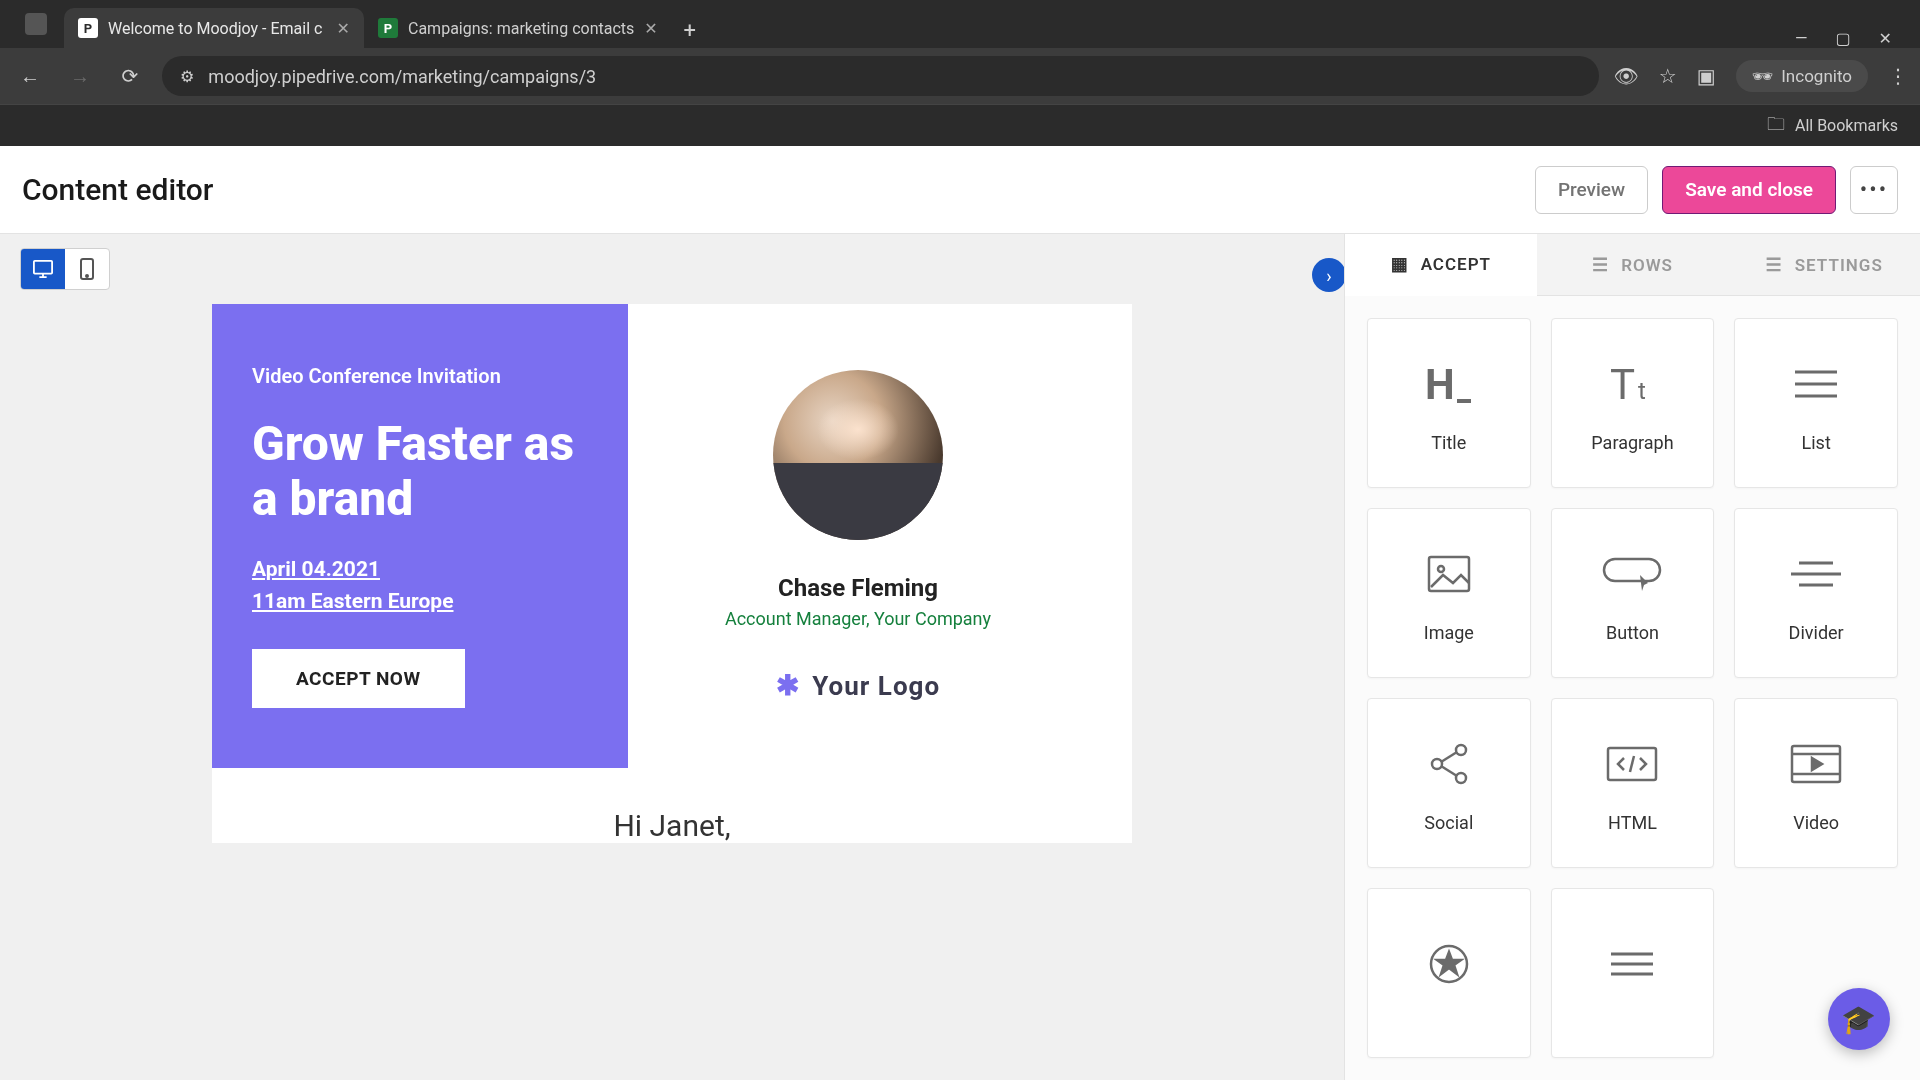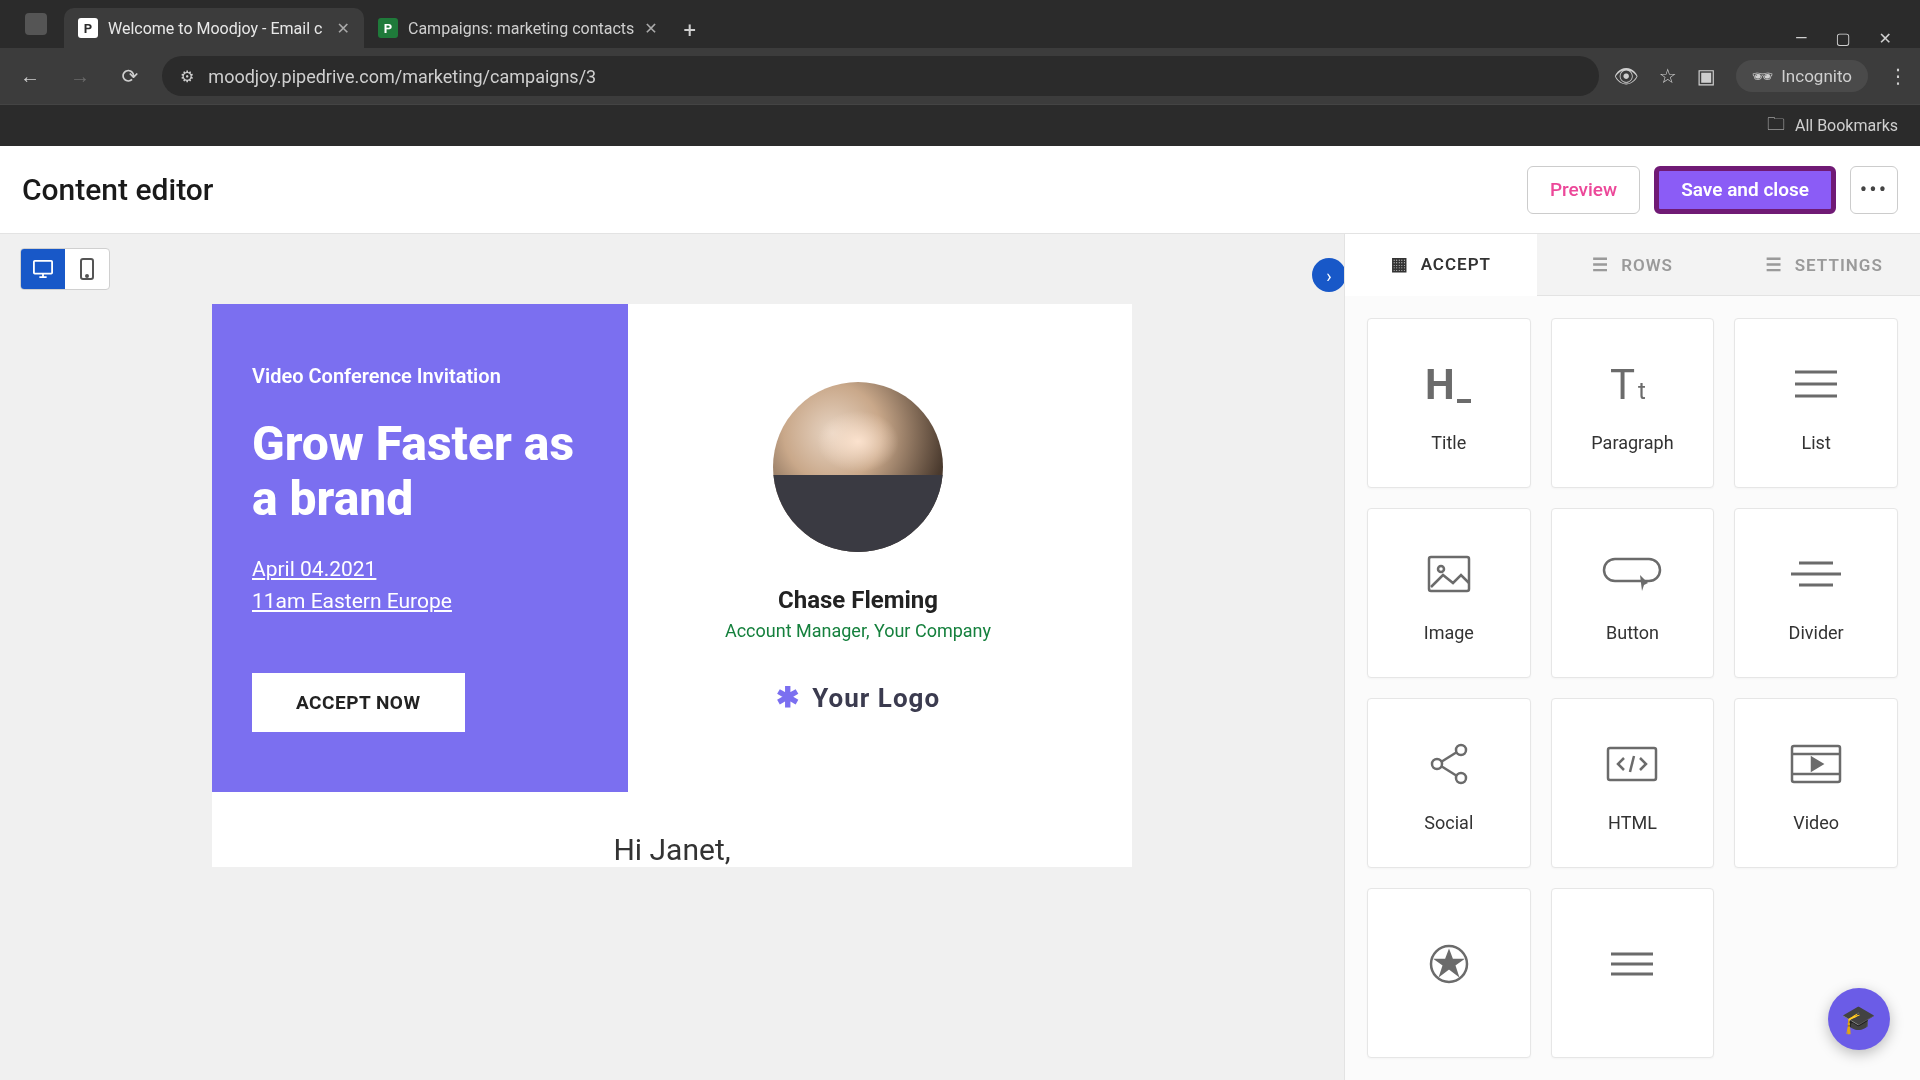--- a/index.html
+++ b/index.html
@@ -30,39 +30,39 @@
   .incognito-pill { display:flex; align-items:center; gap:8px; background:#4a4a4a; border-radius:20px; padding:6px 16px; font-size:17px;}
 
   .bookmarks-bar { height:42px; background:#2b2b2b; display:flex; align-items:center; justify-content:flex-end; padding:0 22px; gap:10px; color:#cfcfcf; font-size:16px; border-top:1px solid #444;}
   .bookmarks-bar .folder-icon { font-size:18px;}
 
   
   .app { background:#fff; height: calc(1080px - 48px - 56px - 42px); display:flex; flex-direction:column;}
   .app-header { height:90px; display:flex; align-items:center; padding:0 22px; gap:14px; border-bottom:0; }
   .app-title { font-size:30px; font-weight:500; color:#1a1a1a;}
   .hdr-spacer { flex:1;}
-  .btn { height:48px; padding:0 22px; border-radius:6px; font-size:19px; font-weight:500; display:flex; align-items:center; cursor:pointer; border:1px solid #ccc; background:#fff; color:#ec4899;}
-  .btn.primary { background:#8b5cf6; color:#fff; border:5px solid #701a75; font-weight:600;}
+  .btn { height:48px; padding:0 22px; border-radius:6px; font-size:19px; font-weight:500; display:flex; align-items:center; cursor:pointer; border:1px solid #ccc; background:#fff; color:#737373;}
+  .btn.primary { background:#ec4899; color:#fff; border:1px solid #701a75; font-weight:600;}
   .more-btn { width:48px; height:48px; border:1px solid #ccc; border-radius:6px; display:flex; align-items:center; justify-content:center; cursor:pointer; font-size:22px; letter-spacing:2px; color:#444;}
 
   .app-body { flex:1; display:flex; border-top:1px solid #e3e3e3; position:relative;}
 
   
   .canvas-wrap { flex:1; background:#f0f0f0; position:relative; overflow:hidden;}
   .device-toggle { position:absolute; top:14px; left:20px; display:flex; gap:0; background:#fff; border:1px solid #d0d0d0; border-radius:4px; overflow:hidden;}
   .device-toggle .dev { width:44px; height:40px; display:flex; align-items:center; justify-content:center; cursor:pointer; color:#555;}
   .device-toggle .dev.active { background:#1858c8; color:#fff;}
   .collapse-handle { position:absolute; top:24px; right:-2px; width:34px; height:34px; border-radius:50%; background:#1858c8; color:#fff; display:flex; align-items:center; justify-content:center; font-size:18px; cursor:pointer; z-index:5;}
 
   .email-canvas { margin: 70px auto 0; width: 920px; background:#fff; box-shadow:none;}
   .hero-row { display:flex;}
   .hero-left { width: 416px; background:#7b6ff0; color:#fff; padding: 60px 40px 60px 40px;}
   .hero-kicker { font-size:20px; font-weight:600; margin-bottom:28px;}
   .hero-headline { font-size:48px; font-weight:800; line-height:1.15; margin-bottom:28px;}
-  .hero-meta { font-size:21px; text-decoration:underline; line-height:1.5; margin-bottom:56px;}
+  .hero-meta { font-size:21px; text-decoration:underline; line-height:1.5; margin-bottom:32px;font-weight:bold;}
   .hero-cta { display:inline-block; background:#fff; color:#222; padding:18px 44px; font-size:19px; font-weight:700; letter-spacing:0.5px; cursor:pointer;}
   .hero-right { width:460px; background:#fff; display:flex; flex-direction:column; align-items:center; justify-content:center; padding:40px 20px;}
   .avatar { width:170px; height:170px; border-radius:50%; background: radial-gradient(circle at 35% 30%, #e8d5c4 0%, #c9a88a 30%, #4a3a2e 70%); margin-bottom:34px; position:relative; overflow:hidden;}
   .avatar::after{content:""; position:absolute; inset:0; background: radial-gradient(ellipse 40% 30% at 50% 35%, rgba(255,230,210,0.9), transparent 60%), linear-gradient(180deg, transparent 55%, #3a3a42 55%);}
   .person-name { font-size:24px; font-weight:700; color:#222; margin-bottom:6px;}
   .person-role { font-size:18px; color:#15803d; margin-bottom:40px;}
   .logo-row { display:flex; align-items:center; gap:12px; font-size:26px; font-weight:700; color:#3b3b4f; letter-spacing:1px;}
   .logo-mark { color:#7b6ff0; font-size:28px;}
 
   .body-greeting { text-align:center; padding:40px 20px 0; font-size:30px; color:#333;}

